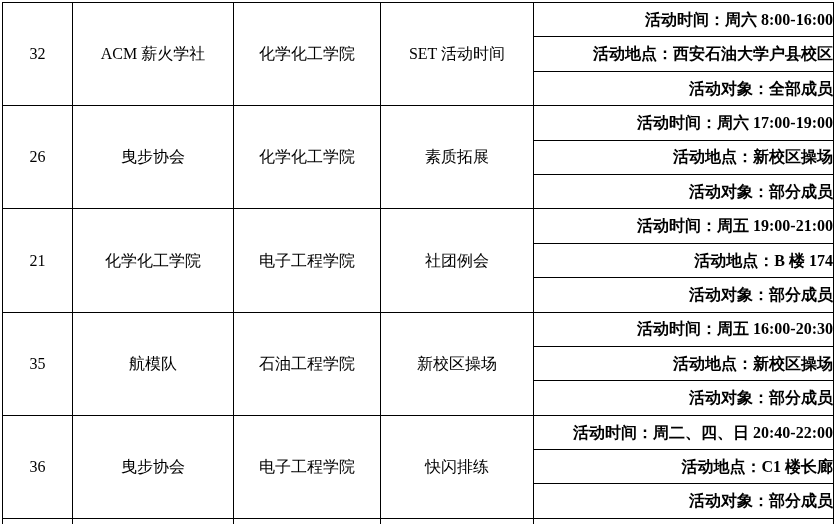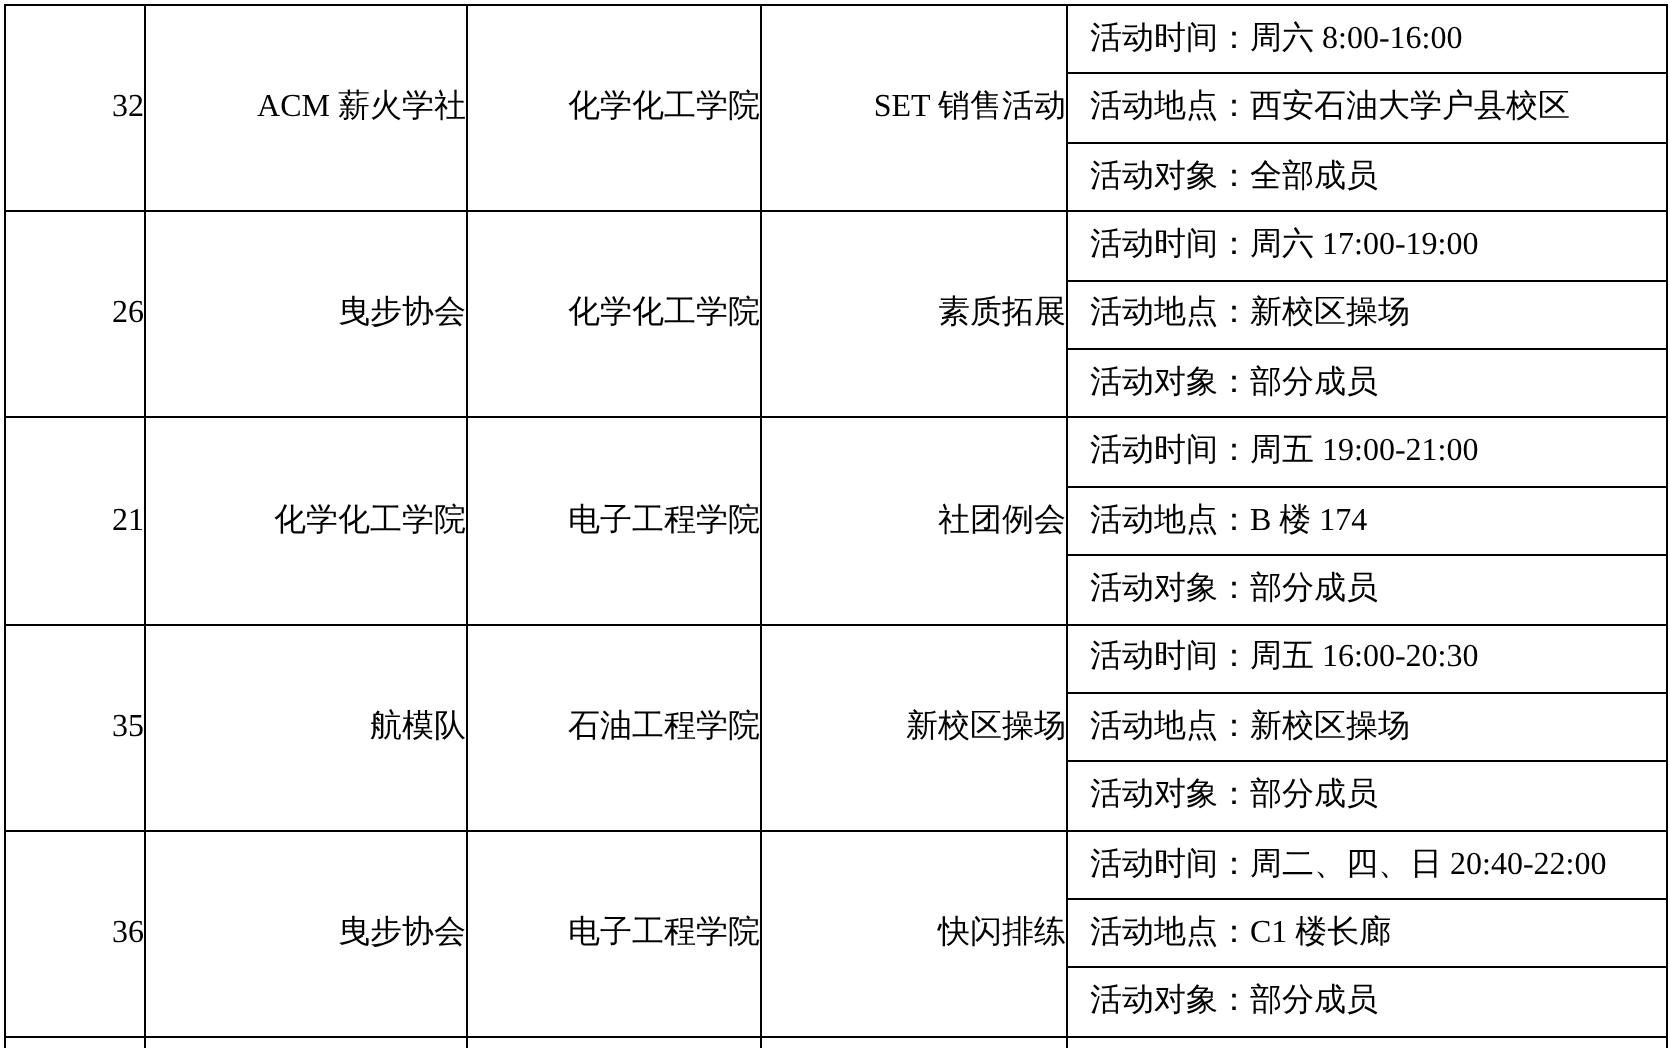--- a/index.html
+++ b/index.html
@@ -25,22 +25,22 @@
   col.c-detail   { width: 300px; }
   td {
     border: 1px solid #000000;
     font-size: 16px;
     line-height: 1.1;
     overflow: hidden;
     white-space: nowrap;
     vertical-align: middle;
     padding: 0;
   }
-  td.center { text-align: right; }
-  td.detail { text-align: left; padding-left: 11px; }
+  td.center { text-align: center; }
+  td.detail { text-align: right; padding-left: 11px; font-weight: bold; }
   tr.dr { height: 34.4px; }  
   tr.pr { height: 24px; }    
   .lbl, .val { display: inline; }
 </style>
 </head>
 <body>
 
 <div class="page">
   <table class="activities">
     <colgroup>
@@ -49,21 +49,21 @@
         <col class="c-college">
         <col class="c-activity">
         <col class="c-detail">
     </colgroup>
     <tbody>
 
       <tr class="dr">
         <td class="center" rowspan="3">32</td>
         <td class="center" rowspan="3">ACM 薪火学社</td>
         <td class="center" rowspan="3">化学化工学院</td>
-        <td class="center" rowspan="3">SET 销售活动</td>
+        <td class="center" rowspan="3">SET 活动时间</td>
         <td class="detail"><span class="lbl">活动时间：</span><span class="val">周六 8:00-16:00</span></td>
       </tr>
       <tr class="dr">
         <td class="detail"><span class="lbl">活动地点：</span><span class="val">西安石油大学户县校区</span></td>
       </tr>
       <tr class="dr">
         <td class="detail"><span class="lbl">活动对象：</span><span class="val">全部成员</span></td>
       </tr>
 
       <tr class="dr">

